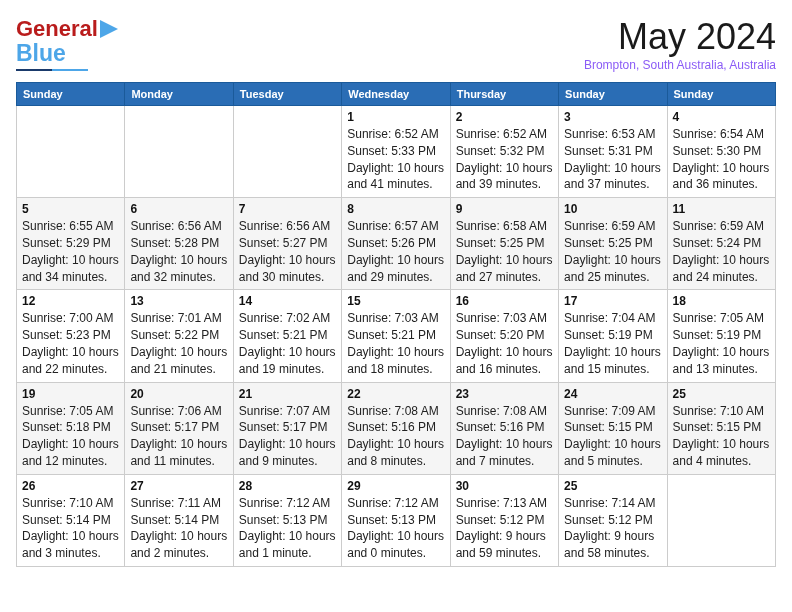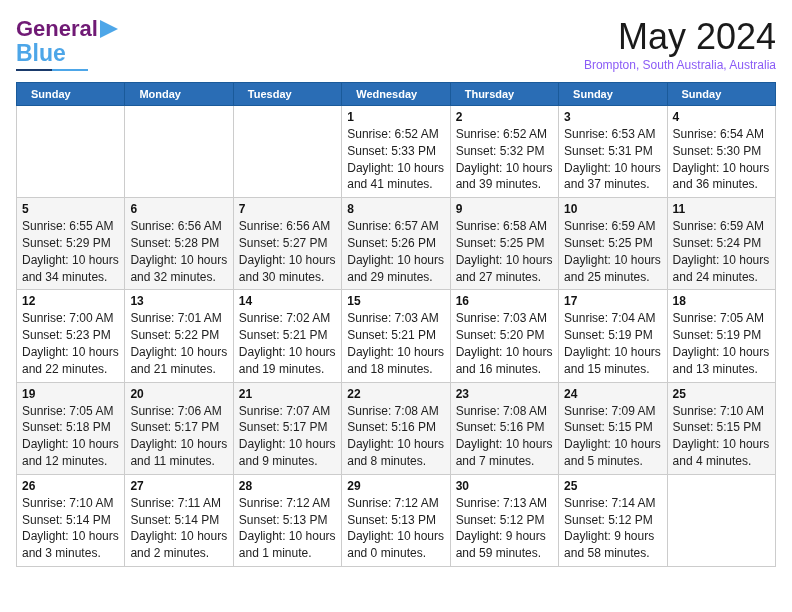--- a/index.html
+++ b/index.html
@@ -35,21 +35,21 @@
     }
     .calendar {
       width: 100%;
       border-collapse: collapse;
       font-size: 10px;
     }
     .calendar thead tr th {
       background: #2a6db5;
       color: #fff;
       text-align: left;
-      padding: 5px 14px;
+      padding: 5px 6px;
       font-size: 11px;
       font-weight: bold;
       border: 1px solid #1a5a9a;
     }
     .calendar tbody tr td {
       border: 1px solid #ccc;
       vertical-align: top;
       padding: 4px 5px;
       width: calc(100% / 7);
       min-height: 80px;
@@ -73,21 +73,21 @@
     .empty-cell {
       background: #f9f9f9;
     }
   </style>
 </head>
 <body>
 
 <div class="header">
   <div class="logo">
     <div style="display:flex;align-items:center;">
-      <span style="font-size:22px;font-weight:bold;color:#701a75;">General</span>
+      <span style="font-size:22px;font-weight:bold;color:#b91c1c;">General</span>
       <svg width="18" height="18" viewBox="0 0 18 18" style="margin-left:2px;">
         <polygon points="0,18 18,9 0,0" fill="#4da6e8"></polygon>
       </svg>
     </div>
     <div style="display:flex;align-items:center;margin-top:-2px;">
       <span style="font-size:23px;font-weight:bold;color:#4da6e8;">Blue</span>
     </div>
     <div style="display:flex;width:72px;height:2px;margin-top:2px;">
       <div style="width:50%;background:#1a3a6b;"></div>
       <div style="width:50%;background:#4da6e8;"></div>

